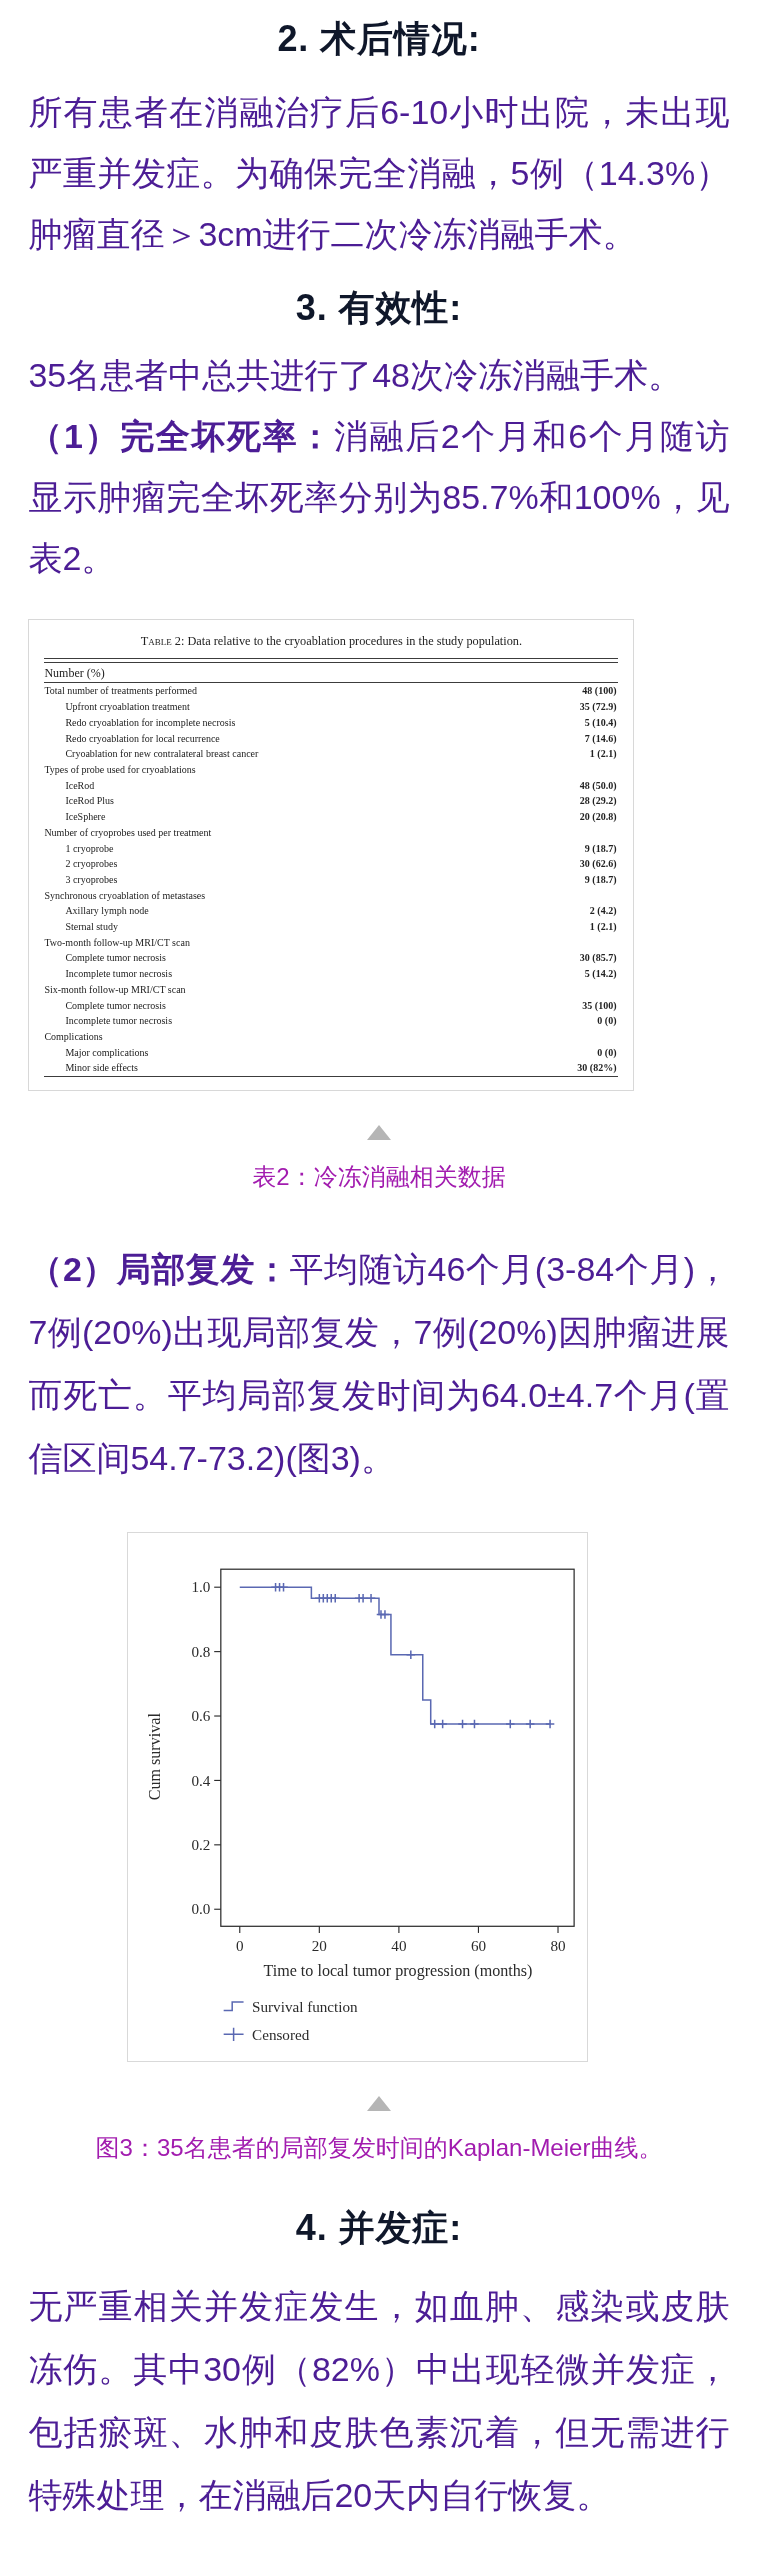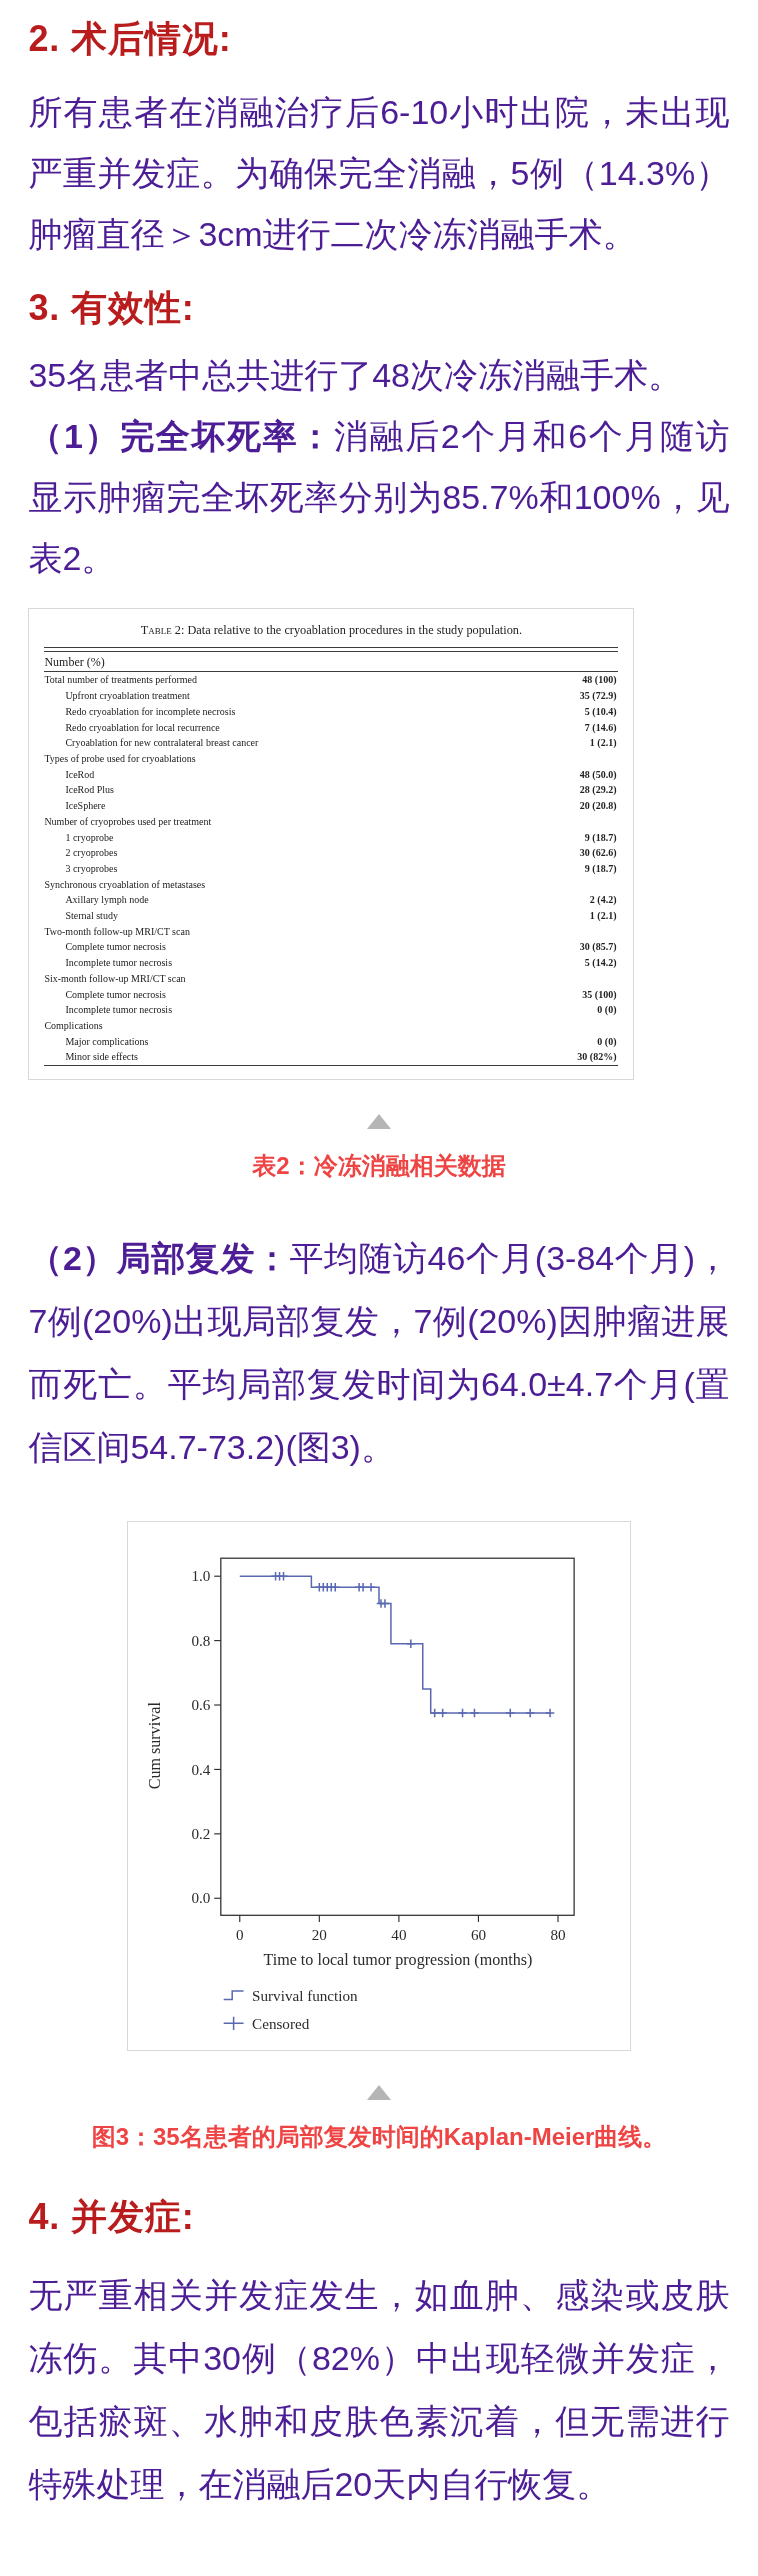--- a/index.html
+++ b/index.html
@@ -2,40 +2,40 @@
 <html style="font-size:15px"><head>
 <meta charset="utf-8">
 <style>
   html,body{margin:0;padding:0;}
   body{
     width:758px;height:2576px;overflow:hidden;background:#ffffff;
     font-family:"Liberation Sans",sans-serif;color:#1a1a1a;
     position:relative;box-sizing:border-box;padding:0 28.4px;
   }
   .heading{
-    font-size:36px;line-height:44px;font-weight:700;color:#b91c1c;
-    margin:0;letter-spacing:0.9px;
+    font-size:36px;line-height:44px;font-weight:700;color:#0f172a;
+    margin:0;letter-spacing:0.9px;text-align:center;
   }
   #heading-postop{margin-top:17px;}
   #heading-efficacy{margin-top:21px;}
   #heading-complications{margin-top:42px;}
   p.body{
     font-size:34px;line-height:61px;margin:0;color:#4c1d95;
     text-align:justify;text-align-last:left;font-weight:500;
   }
   #para-postop{margin-top:21px;}
   #para-total{margin-top:15px;}
   #para-necrosis{margin-top:0;}
   #para-recurrence{margin-top:45px;line-height:63px;}
   #para-complications{margin-top:25px;line-height:63px;}
   p.body b{font-weight:800;}
 
   
   .tablebox{
-    margin-top:19px;width:606px;box-sizing:border-box;
+    margin-top:30px;width:606px;box-sizing:border-box;
     border:0.9px solid #d8d8d8;background:#fff;
     padding:13.3px 15px 13.3px 15px;
     font-family:"Liberation Serif",serif;color:#222;
   }
   .ttitle{font-size:12.3px;text-align:center;line-height:17px;margin-bottom:7.6px;}
   .ttitle .sc{font-variant:small-caps;}
   .rule-dbl{height:2.8px;border-top:0.9px solid #3c3c3c;border-bottom:0.9px solid #3c3c3c;}
   .thead-row{font-size:12px;text-align:left;line-height:18px;padding:0.9px 1.9px 0.9px 0;}
   .rule{border-top:0.9px solid #3c3c3c;height:0;}
   .trow{display:flex;justify-content:space-between;font-size:10px;line-height:15.7px;}
@@ -44,26 +44,26 @@
   .trow .val{white-space:nowrap;padding-right:1.9px;font-weight:bold;}
 
   
   .tri{
     width:0;height:0;margin:34px auto 0;
     border-left:12.3px solid transparent;border-right:12.3px solid transparent;
     border-bottom:15px solid #b5b5b5;
   }
   .cap{
     margin-top:21px;text-align:center;font-size:24px;line-height:32px;
-    color:#ef4444;font-weight:700;
+    color:#a21caf;font-weight:400;
   }
 
   
   .figbox{
-    margin:42px 0 0 99px;width:504px;box-sizing:border-box;
+    margin:42px 0 0 99px;width:461px;box-sizing:border-box;
     border:0.9px solid #d9d9d9;background:#fff;
   }
   .figbox svg{display:block;}
 </style>
 </head>
 <body>
 
 <main>
 
   <h2 class="heading" id="heading-postop">2. 术后情况:</h2>

